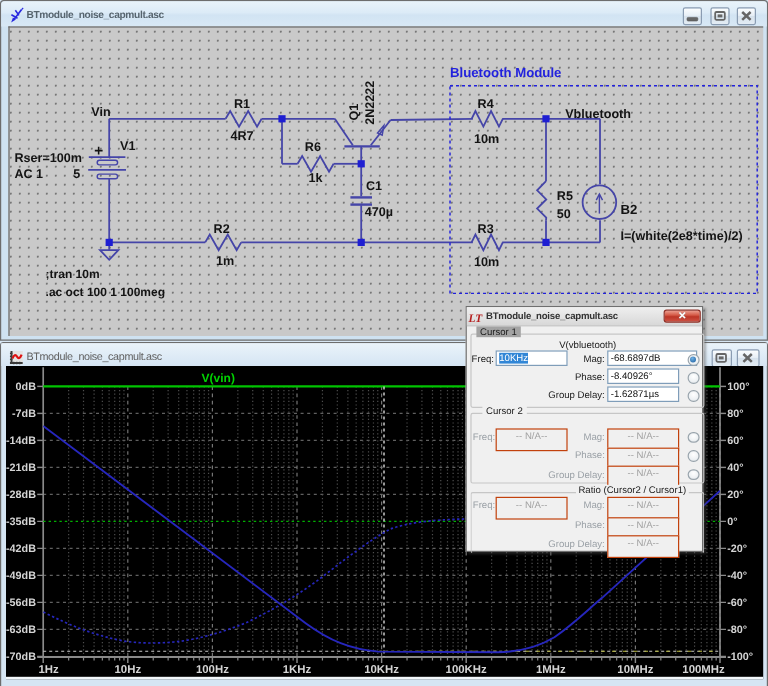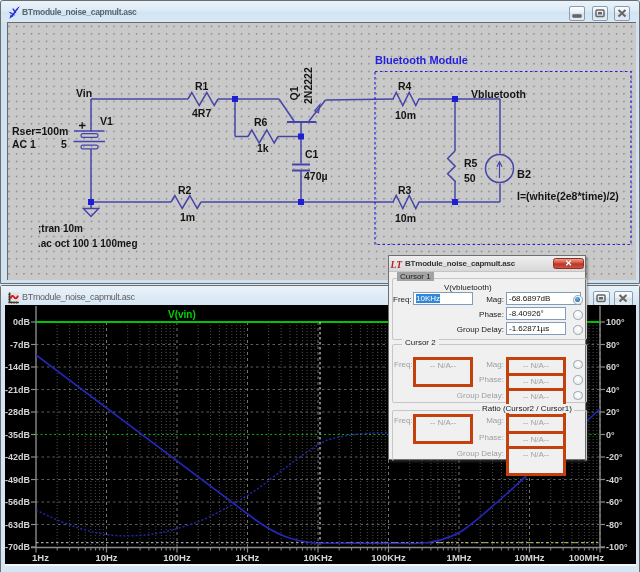--- a/index.html
+++ b/index.html
@@ -17,21 +17,21 @@
 #plot{left:5px;top:305px;width:631px;height:259px;background:#000;border-bottom:2px solid #f2f7fb;}
 .wbtn{position:absolute;width:16px;height:15px;border:1px solid #8a9cb2;border-radius:2px;background:linear-gradient(#fbfdfe,#e8eff6 45%,#d7e2ec 50%,#e3ecf4);box-sizing:border-box;}
 #dlg{left:388px;top:255px;width:198px;height:205px;background:#f0f0f0;border:1px solid #6f6f6f;box-sizing:border-box;box-shadow:2px 2px 2px rgba(80,80,80,0.45);}
 #dlgtitle{left:389px;top:256px;width:196px;height:15px;background:linear-gradient(#efefef,#d8d8d8);border-bottom:1px solid #c4c4c4;}
 #dlgtext{left:405px;top:259px;font-size:8px;letter-spacing:-0.2px;font-weight:bold;color:#333;}
 #dlgclose{left:553px;top:258px;width:31px;height:11px;border:1px solid #8f2f26;border-radius:2.5px;background:linear-gradient(#eb9c8d,#d55a47 40%,#bc3526 55%,#cd5244);color:#fff;font-size:8.5px;font-weight:bold;text-align:center;line-height:9.5px;box-sizing:border-box;text-shadow:0 0 1px #888;}
 .gbox{position:absolute;border:1px solid #c6c6c6;border-radius:2px;}
 .dl{position:absolute;font-size:8px;color:#1a1a1a;white-space:nowrap;}
 .dld{position:absolute;font-size:8px;color:#9aa0a6;white-space:nowrap;}
 .din{position:absolute;height:13px;background:#fff;border:1px solid #7f9db9;font-size:8px;color:#111;line-height:11px;padding-left:2px;box-sizing:border-box;white-space:nowrap;}
-.dind{position:absolute;height:30px;background:#f0f0f0;border:3px solid #c2410c;font-size:8px;color:#a2a2a2;line-height:11px;box-sizing:border-box;text-align:center;white-space:nowrap;}
+.dind{position:absolute;height:19px;background:#f0f0f0;border:1px solid #c2410c;font-size:8px;color:#a2a2a2;line-height:11px;box-sizing:border-box;text-align:center;white-space:nowrap;}
 .radio{position:absolute;width:9.5px;height:9.5px;border-radius:50%;border:1px solid #9aa5ad;background:radial-gradient(circle at 50% 35%,#fff,#e2e8ec);box-sizing:border-box;}
 .radio.sel::after{content:"";position:absolute;left:1.2px;top:1.2px;width:5px;height:5px;border-radius:50%;background:radial-gradient(circle at 40% 35%,#6fb0e4,#1a5c9c);}
 </style>
 </head>
 <body>
 <div class="abs" id="w1"></div>
 <div class="abs" id="w1title"></div>
 <div class="abs" id="sch"></div>
 <div class="abs" id="w1text">BTmodule_noise_capmult.asc</div>
 <div class="wbtn" style="left:569px;top:6px;width:16px;"></div>
@@ -360,21 +360,21 @@
 </svg>
 <div class="abs" id="dlg"></div>
 <div class="abs" id="dlgtitle"></div>
 <div class="abs" id="dlgtext">BTmodule_noise_capmult.asc</div>
 <div class="abs" id="dlgclose">✕</div>
 <svg class="abs" width="640" height="572" style="left:0;top:0;" xmlns="http://www.w3.org/2000/svg">
 <text x="390.5" y="268" font-size="9.5" font-weight="bold" font-style="italic" fill="#b51f1f" font-family="Liberation Serif,serif">LT</text>
 </svg>
 <div class="gbox" style="left:392px;top:278px;width:193px;height:60px;"></div>
 <div class="dl" style="left:397px;top:271.5px;background:#a3a3a3;padding:0 3px;">Cursor 1</div>
-<div class="dl" style="left:444px;top:283px;">V(vbluetooth)</div>
+<div class="dl" style="left:466px;top:283px;">V(vbluetooth)</div>
 <div class="dl" style="left:393px;top:294.5px;">Freq:</div>
 <div class="din" style="left:413px;top:292px;width:60px;"><span style="background:#3186d6;color:#fff;">10KHz</span></div>
 <div class="dl" style="left:434px;top:294.5px;width:70px;text-align:right;">Mag:</div>
 <div class="din" style="left:506px;top:292px;width:75px;">-68.6897dB</div>
 <div class="radio sel" style="left:573px;top:295px;"></div>
 <div class="dl" style="left:434px;top:309.5px;width:70px;text-align:right;">Phase:</div>
 <div class="din" style="left:506px;top:307px;width:60px;">-8.40926°</div>
 <div class="radio" style="left:573px;top:310px;"></div>
 <div class="dl" style="left:434px;top:324.5px;width:70px;text-align:right;">Group Delay:</div>
 <div class="din" style="left:506px;top:322px;width:60px;">-1.62871µs</div>

